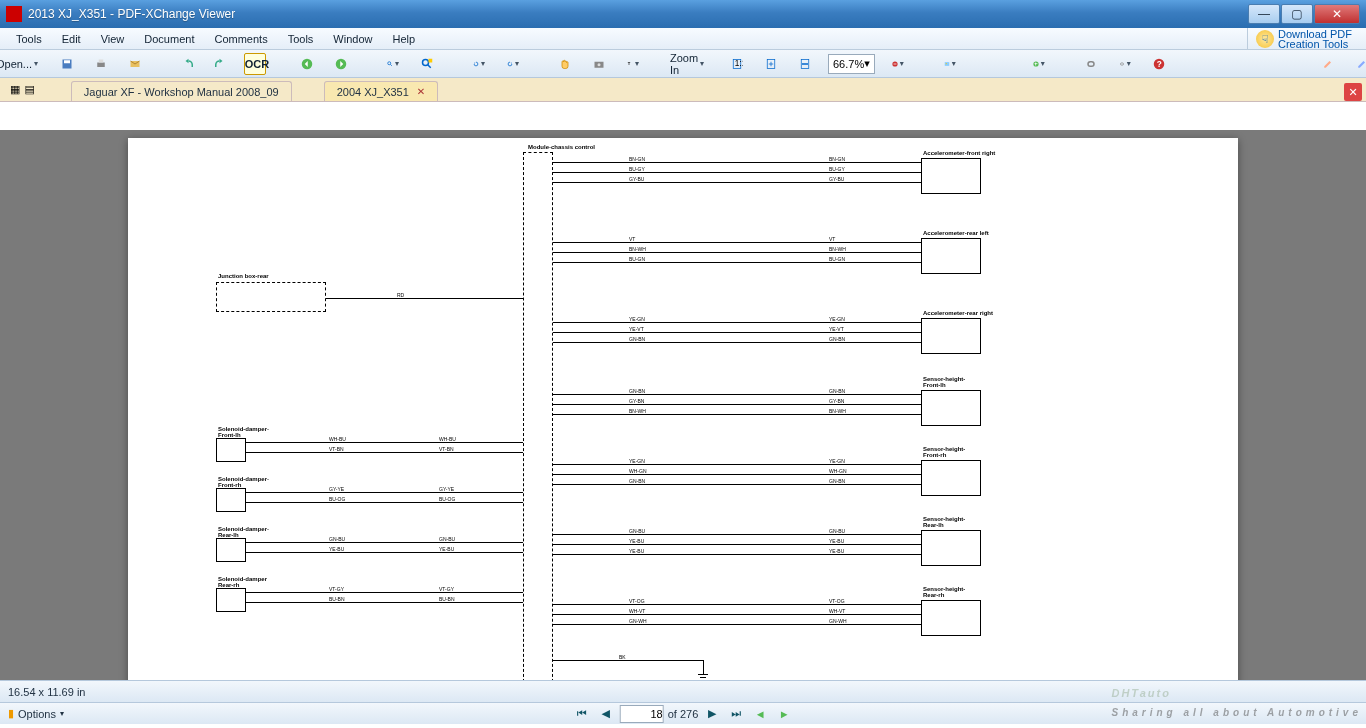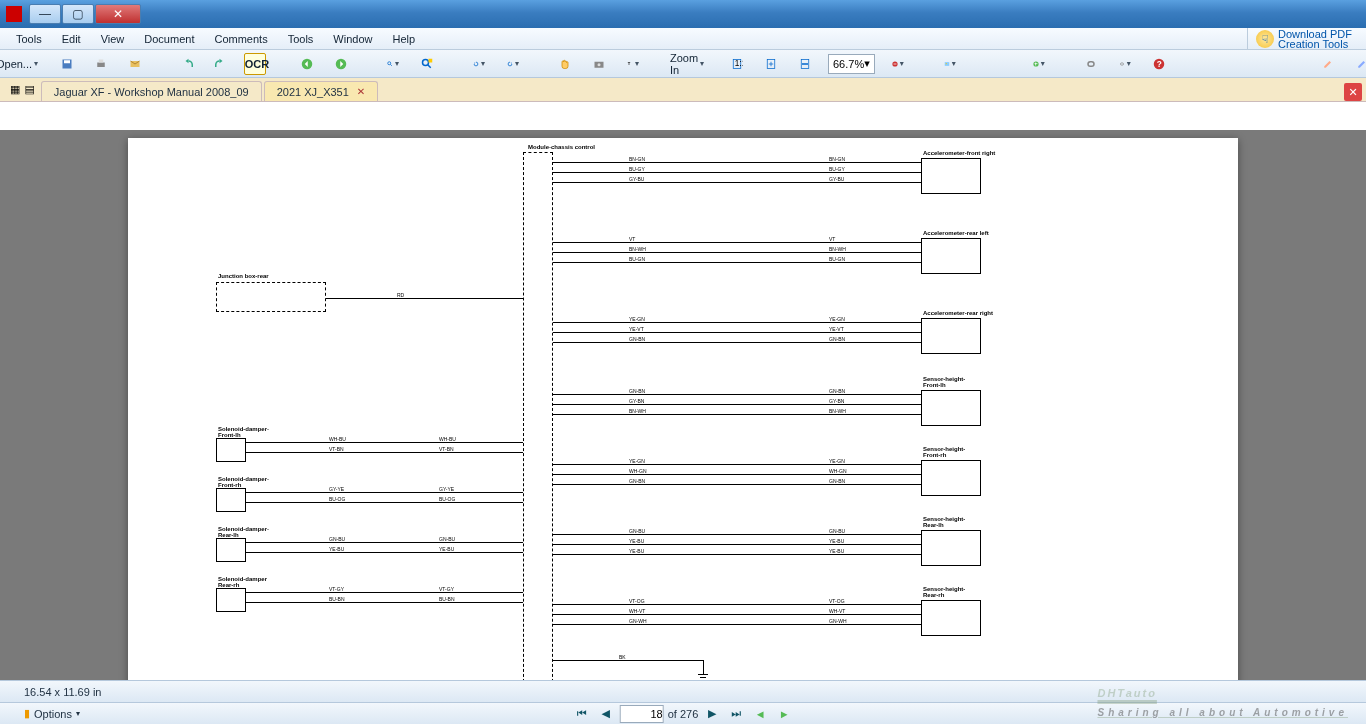--- a/index.html
+++ b/index.html
@@ -20,49 +20,50 @@
 .toolbar { height:28px; background:linear-gradient(#f2f7fc,#dce8f4); border-bottom:1px solid #b5c8dc; display:flex; align-items:center; padding:0 4px; gap:12px; }
 .tbtn { height:22px; min-width:22px; padding:0 4px; border:1px solid transparent; border-radius:2px; display:flex; align-items:center; justify-content:center; cursor:pointer; }
 .tsep { width:1px; height:20px; background:#b5c8dc; margin:0 3px; }
 .tbtn svg { width:16px; height:16px; }
 .tbtn .lbl { margin-left:4px; color:#123; }
 .tdrop::after { content:"▾"; font-size:8px; margin-left:2px; color:#456; }
 .zoombox { display:flex; align-items:center; border:1px solid #9ab; background:#fff; height:20px; padding:0 4px; font-size:11px; }
 
 .tabstrip { height:24px; background:#f5e9c8; border-bottom:1px solid #cbb; display:flex; align-items:flex-end; padding-left:4px; }
 .tabstrip .pre { display:flex; align-items:center; gap:4px; padding:0 6px; height:100%; }
-.ftab { height:20px; padding:0 12px; display:flex; align-items:center; border:1px solid #cbb; border-bottom:none; background:#f5e9c8; border-radius:3px 3px 0 0; margin-right:2px; color:#234; position:relative; }
+.ftab { height:20px; padding:0 12px; display:flex; align-items:center; border:1px solid #cbb; border-bottom:none; background:#f5e9c8; border-radius:3px 3px 0 0; margin-right:2px; color:#234; position:relative;margin-left:30px; }
 .ftab.active { background:#f9e8b0; font-weight:400; }
 .ftab .x { margin-left:8px; color:#a33; font-size:10px; }
 .tabstrip .closeall { margin-left:auto; width:18px; height:18px; background:#d44; color:#fff; display:flex; align-items:center; justify-content:center; margin-right:4px; border-radius:2px; }
 
 .docarea { position:absolute; top:130px; left:0; right:0; bottom:48px; background:#7a7a7a; overflow:hidden; }
 .page { position:absolute; left:50%; top:8px; transform:translateX(-50%); width:1110px; height:560px; background:#fff; box-shadow:0 2px 8px rgba(0,0,0,.4); overflow:hidden; }
 
 .diag { position:relative; width:100%; height:100%; font-size:5px; color:#000; }
 .module { position:absolute; border:1px dashed #000; }
 .solidbox { position:absolute; border:1px solid #000; background:#fff; }
 .blabel { position:absolute; font-size:6px; font-weight:bold; white-space:nowrap; }
 .wire { position:absolute; height:1px; background:#000; }
 .wirelbl { position:absolute; font-size:5px; background:#fff; padding:0 1px; }
 
-.statusbar { position:absolute; left:0; right:0; height:22px; background:linear-gradient(#f2f7fc,#dce8f4); border-top:1px solid #b5c8dc; display:flex; align-items:center; padding:0 24px; color:#234; }
+.statusbar { position:absolute; left:0; right:0; height:22px; background:linear-gradient(#f2f7fc,#dce8f4); border-top:1px solid #b5c8dc; display:flex; align-items:center; padding:0 8px; color:#234; }
 .sb1 { bottom:26px; }
 .sb2 { bottom:4px; }
 .navgrp { position:absolute; left:50%; transform:translateX(-50%); display:flex; align-items:center; gap:4px; }
 .navbtn { width:20px; height:18px; display:flex; align-items:center; justify-content:center; color:#156; cursor:pointer; }
 .pagefield { width:44px; height:18px; border:1px solid #9ab; background:#fff; text-align:right; }
-.watermark { position:absolute; right:18px; bottom:10px; font-size:42px; font-weight:bold; color:rgba(120,150,110,.35); letter-spacing:2px; font-style:italic; pointer-events:none;text-decoration:underline; }
+.watermark { position:absolute; right:4px; bottom:10px; font-size:42px; font-weight:bold; color:rgba(120,150,110,.35); letter-spacing:2px; font-style:italic; pointer-events:none; }
 .watermark .sub { display:block; font-size:10px; color:rgba(80,80,80,.5); letter-spacing:4px; }
 </style>
 </head>
 <body>
 
 <div class="titlebar">
   <span class="icon"></span>
+  <span class="title">2013 XJ_X351 - PDF-XChange Viewer</span>
   <div class="winbtns">
     <div class="winbtn">—</div>
     <div class="winbtn">▢</div>
     <div class="winbtn close">✕</div>
   </div>
 </div>
 
 <div class="menubar">
   <div class="mitem">Tools</div>
   <div class="mitem">Edit</div>
@@ -264,21 +265,21 @@
 
 <div class="tabstrip">
   <div class="pre">
     <span>▦</span>
     <span>▤</span>
   </div>
   <div class="ftab">
       <span>Jaguar XF - Workshop Manual 2008_09</span>
     </div>
   <div class="ftab active">
-      <span>2021 XJ_X351</span>
+      <span>2004 XJ_X351</span>
       <span class="x">✕</span>
     </div>
   <div class="closeall">✕</div>
 </div>
 
 <div class="docarea">
   <div class="page">
     <div class="diag">
 
       <div class="blabel" style="left:400px;top:6px;">Module-chassis control</div>

